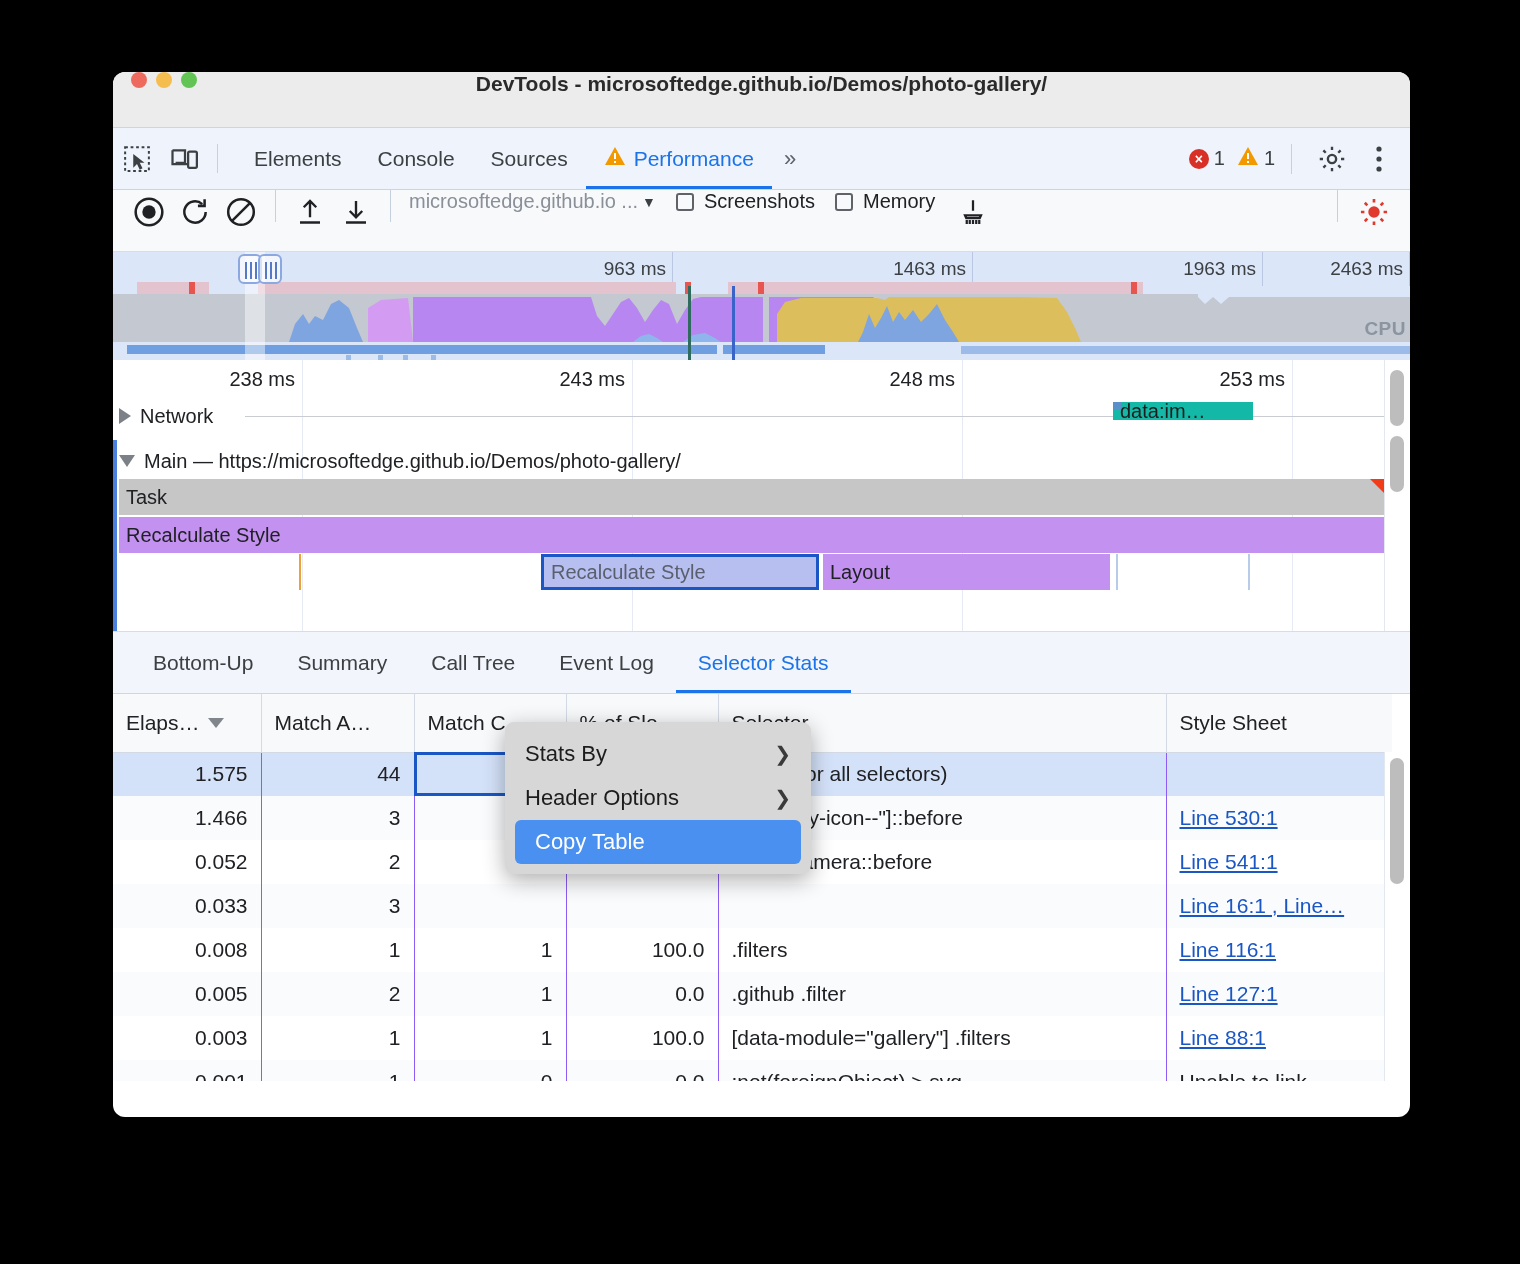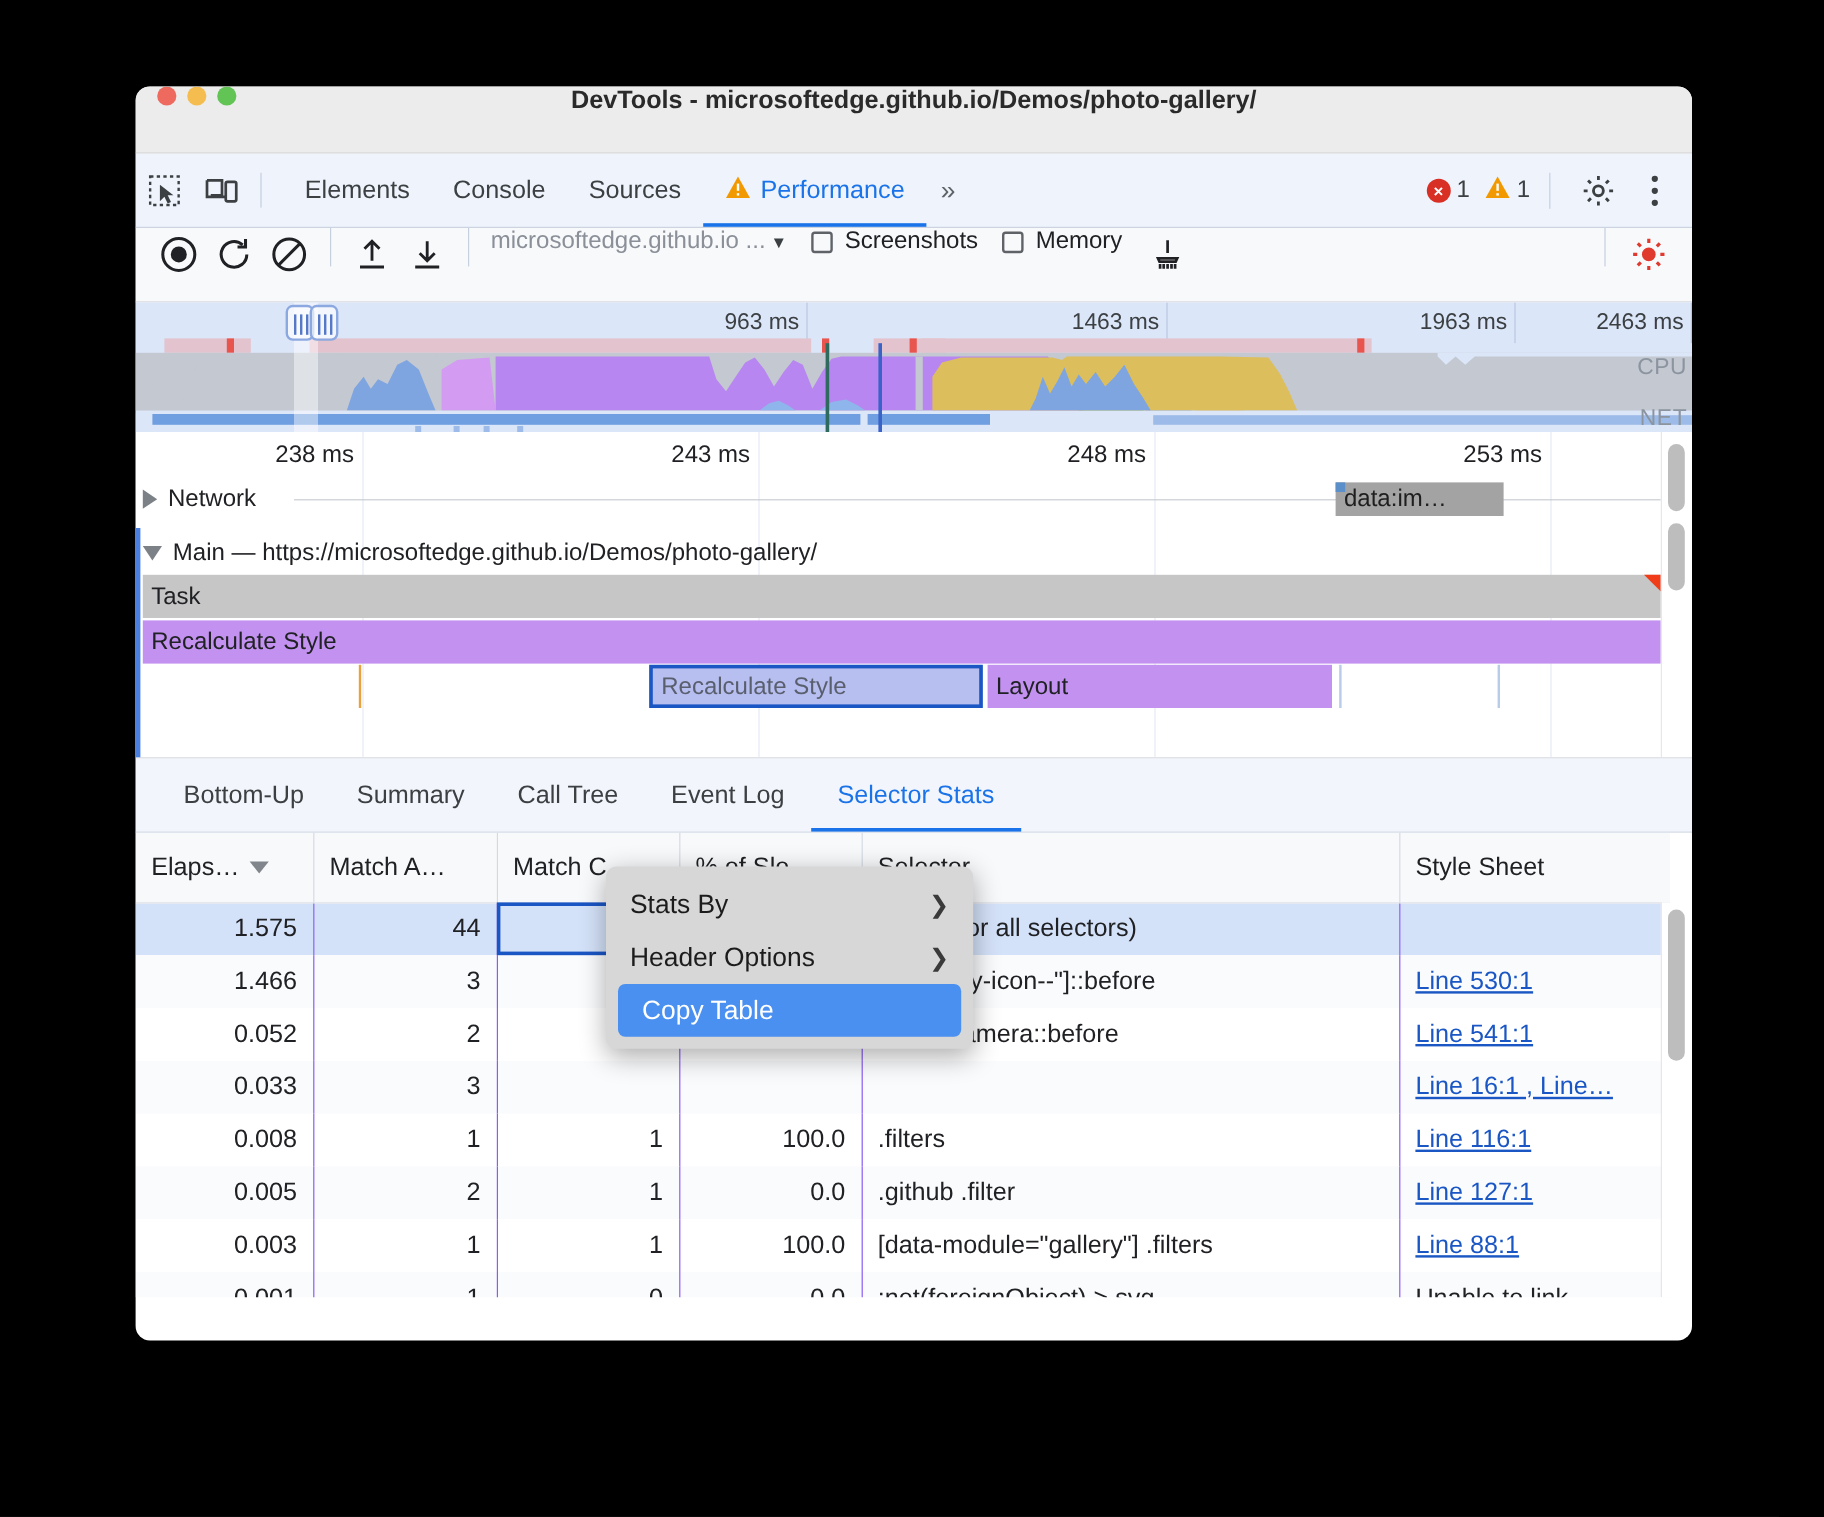--- a/index.html
+++ b/index.html
@@ -102,22 +102,22 @@
     border-right: 1px solid #b9c7e2; font-size: 19px; color: #3c4043;
     padding-right: 6px; text-align: right; line-height: 34px;
   }
   .net-bar { position:absolute; height:12px; background:#e3c4ce; top: 30px; }
   .net-mark { position:absolute; width:6px; height:12px; background:#e8554f; top:30px; }
   .cpu-area { position:absolute; left:0; right:0; top:42px; height:48px; background:#c3c8d1; }
   .ov-net-row { position:absolute; left:0; right:0; top:92px; height:16px; background:#dce6f9;}
   .netline { position:absolute; height:9px; background:#6f9fe0; top:93px; }
   .netmini { position:absolute; width:5px; height:8px; background:#9dbbe8; top:103px;}
   .ov-label {
-    position: absolute; right: 4px; font-size: 19px; font-weight: normal;
-    color: #8c949f; letter-spacing: .5px;
+    position: absolute; right: 4px; font-size: 19px; font-weight: bold;
+    color: #8c949f; letter-spacing: .5px; margin-top: 22px;
   }
   .handle {
     position:absolute; top:2px; height:30px; width:24px;
     border:2px solid #8ca8e0; border-radius:6px; background:rgba(255,255,255,.65);
   }
   .handle i { position:absolute; top:6px; width:2px; height:17px; background:#5579c6; }
   .selband { position:absolute; top:0; bottom:0; background:rgba(255,255,255,.45); }
   .vline { position:absolute; top:34px; bottom:0; width:3px; }
 
   
@@ -134,21 +134,21 @@
   .tri.down { border-left:8px solid transparent;border-right:8px solid transparent;border-top:12px solid #7c8087;border-bottom:0;}
   .hairline { position:absolute; height:1px; background:#c9ccd1; }
   .ev {
     position:absolute; height:36px; display:flex; align-items:center;
     font-size:20px; color:#202124; padding-left:7px; overflow:hidden; white-space:nowrap;
   }
   .ev.task { background:#c6c6c6; }
   .ev.recalc { background:#c392f0; }
   .ev.layout { background:#c392f0; }
   .ev.sel { background:#b7bff0; border:3px solid #1a56c4; color:#5a5f6e; }
-  .ev.net { background:#a3a3a3; color:#1e1e1e; height:28px; }
+  .ev.net { background:#14b8a6; color:#1e1e1e; height:18px; }
   .tickmark { position:absolute; width:2px; }
   .redtri { position:absolute; width:0;height:0;
             border-left:14px solid transparent; border-top:14px solid #f03c18; }
   .leftbar { position:absolute; width:4px; background:#4a7fe0; }
 
   
   .btabs {
     height: 62px; background:#f2f5fb; border-bottom:1px solid #d0d7e4;
     display:flex; align-items:stretch; padding-left:18px;
   }

